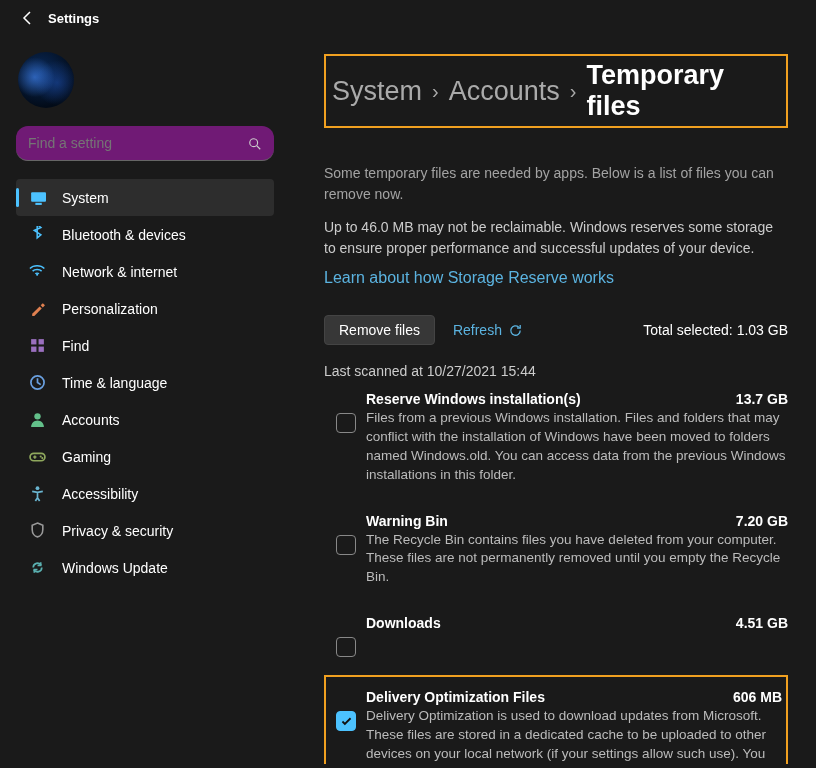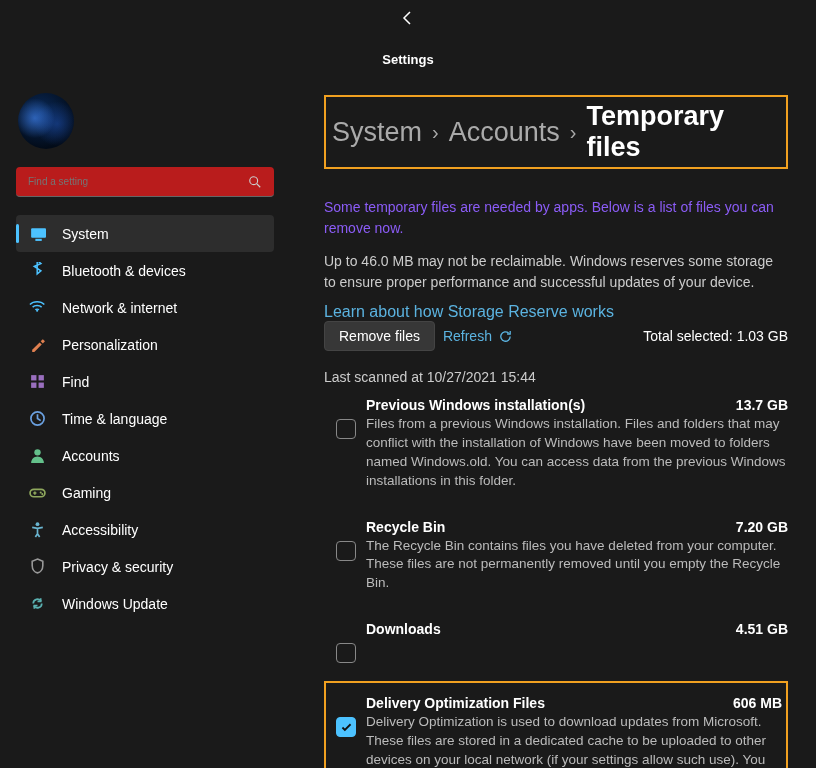--- a/index.html
+++ b/index.html
@@ -1,47 +1,47 @@
 <!DOCTYPE html>
 <html><head>
 <meta charset="utf-8">
 <style>
 * { margin: 0; padding: 0; box-sizing: border-box; font-family: 'Segoe UI', -apple-system, sans-serif; }
 body { background: #1a1a1a; color: #fff; width: 816px; height: 768px; overflow: hidden; }
 
-.topbar { display: flex; align-items: center; padding: 10px 20px; gap: 26px; flex-direction: column; }
+.topbar { display: flex; align-items: center; padding: 10px 20px; gap: 12px; }
 .back-arrow { width: 16px; height: 16px; cursor: pointer; }
 .settings-title { font-size: 13px; font-weight: 600; }
 
 .layout { display: flex; height: calc(100% - 40px); }
 .sidebar { width: 290px; padding: 10px 16px 10px 16px; flex-shrink: 0; }
 .main { flex: 1; padding: 18px 28px 0 34px; overflow-y: auto; }
 
 .avatar { width: 56px; height: 56px; border-radius: 50%; background: radial-gradient(circle at 40% 35%, #0a2a5a, #020b18 72%); margin: 6px 0 18px 2px; position: relative; overflow: hidden; }
 .avatar::after{content:"";position:absolute;inset:0;background:radial-gradient(circle at 30% 45%,rgba(70,140,255,.6),transparent 40%),radial-gradient(circle at 70% 55%,rgba(40,100,220,.4),transparent 45%);}
 
 .search { position: relative; margin-bottom: 18px; }
-.search input { width: 100%; background: #b91c1c; border: none; border-bottom: 1px solid #666; border-radius: 4px; padding: 9px 36px 9px 12px; color: #ddd; font-size: 10px; outline: none; }
+.search input { width: 100%; background: #701a75; border: none; border-bottom: 1px solid #666; border-radius: 12px; padding: 9px 36px 9px 12px; color: #ddd; font-size: 14px; outline: none; }
 .search-icon { position: absolute; right: 12px; top: 50%; transform: translateY(-50%); width: 14px; height: 14px; }
 
 .nav-item { display: flex; align-items: center; gap: 16px; padding: 9.5px 12px; border-radius: 4px; cursor: pointer; font-size: 14px; position: relative; }
 .nav-item.active { background: #2d2d2d; }
 .nav-item.active::before { content:""; position:absolute; left:0; top:9px; bottom:9px; width:3px; background:#4cc2ff; border-radius:2px; }
 .nav-icon { width: 18px; height: 18px; display: flex; align-items: center; justify-content: center; }
 
 .breadcrumb { display: flex; align-items: center; gap: 10px; font-size: 27px; padding: 4px 6px; border: 2px solid #f0a020; }
 .breadcrumb .crumb { color: #aaa; cursor: pointer; }
 .breadcrumb .sep { color: #aaa; font-size: 20px; }
 .breadcrumb .crumb.current { color: #fff; font-weight: 600; }
 
-.desc { font-size: 14px; color: #8b5cf6; margin-top: 28px; line-height: 1.5; max-width: 450px; }
+.desc { font-size: 14px; color: #a3a3a3; margin-top: 35px; line-height: 1.5; max-width: 450px; }
 .desc2 { font-size: 14px; color: #ccc; margin-top: 12px; line-height: 1.5; max-width: 450px; }
 .link { color: #5bb3e0; font-size: 16px; margin-top: 10px; display: inline-block; cursor: pointer; }
 
-.actions { display: flex; align-items: center; gap: 8px; }
+.actions { display: flex; align-items: center; gap: 18px; margin-top: 28px; }
 .remove-btn { background: #373737; border: 1px solid #444; border-radius: 4px; padding: 6px 14px; color: #fff; font-size: 14px; cursor: pointer; }
 .refresh { display:flex; align-items:center; gap:6px; color:#5bb3e0; font-size:14px; cursor:pointer; }
 .total { margin-left: auto; font-size: 14px; }
 
 .scanned { font-size: 14px; color: #ccc; margin-top: 18px; }
 
 .file-row { display: flex; align-items: flex-start; gap: 10px; padding: 12px 0 16px 12px; }
 .chk { flex-shrink:0; width: 20px; height: 20px; border: 1px solid #888; border-radius: 4px; margin-top: 22px; cursor: pointer; background: transparent; display:flex; align-items:center; justify-content:center; }
 .chk.checked { background: #4cc2ff; border-color: #4cc2ff; }
 .chk.checked svg { display:block; }
@@ -209,31 +209,31 @@
       </span>
     </div>
 
     <p class="scanned">Last scanned at 10/27/2021 15:44</p>
 
     <div id="file-list">
         <div class="file-row">
           <div class="chk"></div>
           <div class="file-body">
             <div class="file-head">
-              <span>Previous Windows installation(s)</span>
+              <span>Reserve Windows installation(s)</span>
               <span>13.7 GB</span>
             </div>
             <div class="file-desc">Files from a previous Windows installation.  Files and folders that may conflict with the installation of Windows have been moved to folders named Windows.old.  You can access data from the previous Windows installations in this folder.</div>
           </div>
         </div>
         <div class="file-row">
           <div class="chk"></div>
           <div class="file-body">
             <div class="file-head">
-              <span>Recycle Bin</span>
+              <span>Warning Bin</span>
               <span>7.20 GB</span>
             </div>
             <div class="file-desc">The Recycle Bin contains files you have deleted from your computer. These files are not permanently removed until you empty the Recycle Bin.</div>
           </div>
         </div>
         <div class="file-row">
           <div class="chk"></div>
           <div class="file-body">
             <div class="file-head">
               <span>Downloads</span>

